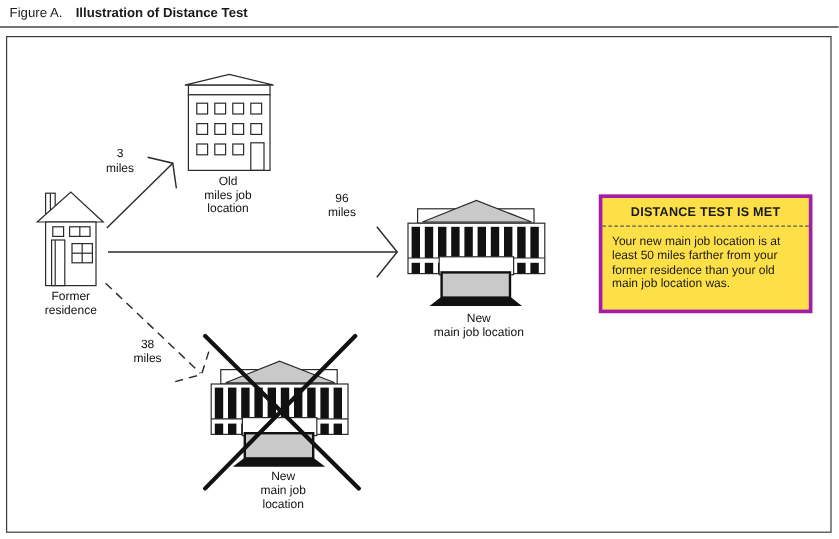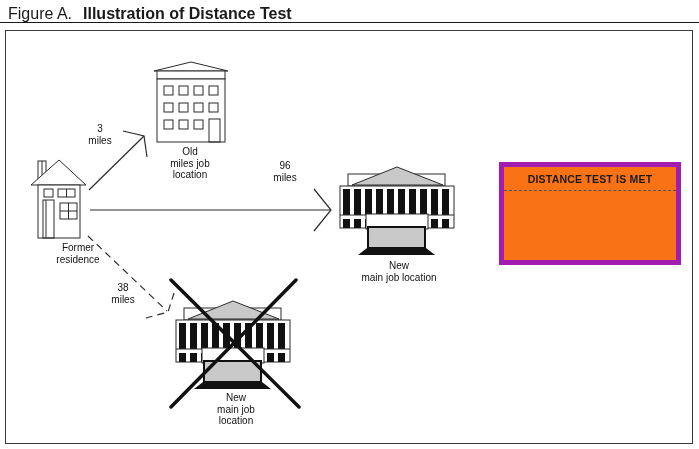--- a/index.html
+++ b/index.html
@@ -1,27 +1,27 @@
 <!DOCTYPE html>
 <html><head>
 <meta charset="utf-8">
 <style>
   html,body{margin:0;padding:0;background:#fff;}
   .canvas{
     position:relative;width:699px;height:449px;background:#fff;
     font-family:"Liberation Sans","DejaVu Sans",sans-serif;color:#1a1a1a;overflow:hidden;
   }
-  .title{position:absolute;left:8px;top:5px;font-size:16px;white-space:nowrap;}
+  .title{position:absolute;left:8px;top:5px;font-size:11px;white-space:nowrap;}
   .title .prefix{font-weight:normal;margin-right:11px;}
   .title .main{font-weight:bold;}
   .title-rule{position:absolute;left:0;top:22px;width:699px;height:0;border-top:1px solid #1a1a1a;}
   .figure-box{position:absolute;left:5px;top:30px;width:686px;height:412px;border:1px solid #3a3a3a;background:#fff;}
   svg.draw{position:absolute;left:0;top:0;}
   .lbl{position:absolute;font-size:10px;line-height:11.5px;text-align:center;white-space:pre-line;color:#111;}
-  .result-box{position:absolute;border:5px solid #a21caf;background:#f97316;}
+  .result-box{position:absolute;border:3px solid #a21caf;background:#fde047;}
   .rb-title{font-size:10.5px;font-weight:bold;text-align:center;padding:6px 4px 5px 4px;
     border-bottom:1px dashed #555;letter-spacing:0.2px;}
   .rb-body{font-size:10px;line-height:11.8px;padding:7px 8px;white-space:pre-line;text-align:left;}
 </style>
 </head>
 <body>
 
 <div class="canvas">
 
   <div class="title">
@@ -123,36 +123,40 @@
     <use href="#bank-building" x="340" y="167"></use>
 
     <use href="#bank-building" x="176" y="301"></use>
 
     <g stroke="#111111" stroke-width="3.5" stroke-linecap="round">
       <line x1="171" y1="280" x2="299" y2="407"></line>
       <line x1="296" y1="280" x2="171" y2="407"></line>
     </g>
   </svg>
 
-  <div class="lbl" style="left:38px;top:242px;width:80px;">Former
+  <div class="lbl" style="left:19px;top:242px;width:80px;">Former
 residence</div>
   <div class="lbl" style="left:140px;top:146px;width:100px;">Old
 miles job
 location</div>
   <div class="lbl" style="left:334px;top:260px;width:130px;">New
 main job location</div>
   <div class="lbl" style="left:186px;top:392px;width:100px;">New
 main job
 location</div>
 
   <div class="lbl" style="left:70px;top:123px;width:60px;">3
 miles</div>
   <div class="lbl" style="left:255px;top:160px;width:60px;">96
 miles</div>
   <div class="lbl" style="left:93px;top:282px;width:60px;">38
 miles</div>
 
   <div class="result-box" style="left:499px;top:162px;width:172px;height:93px;">
     <div class="rb-title">DISTANCE TEST IS MET</div>
+    <div class="rb-body">Your new main job location is at
+least 50 miles farther from your
+former residence than your old
+main job location was.</div>
   </div>
 
 
 </div>
 
 </body></html>

